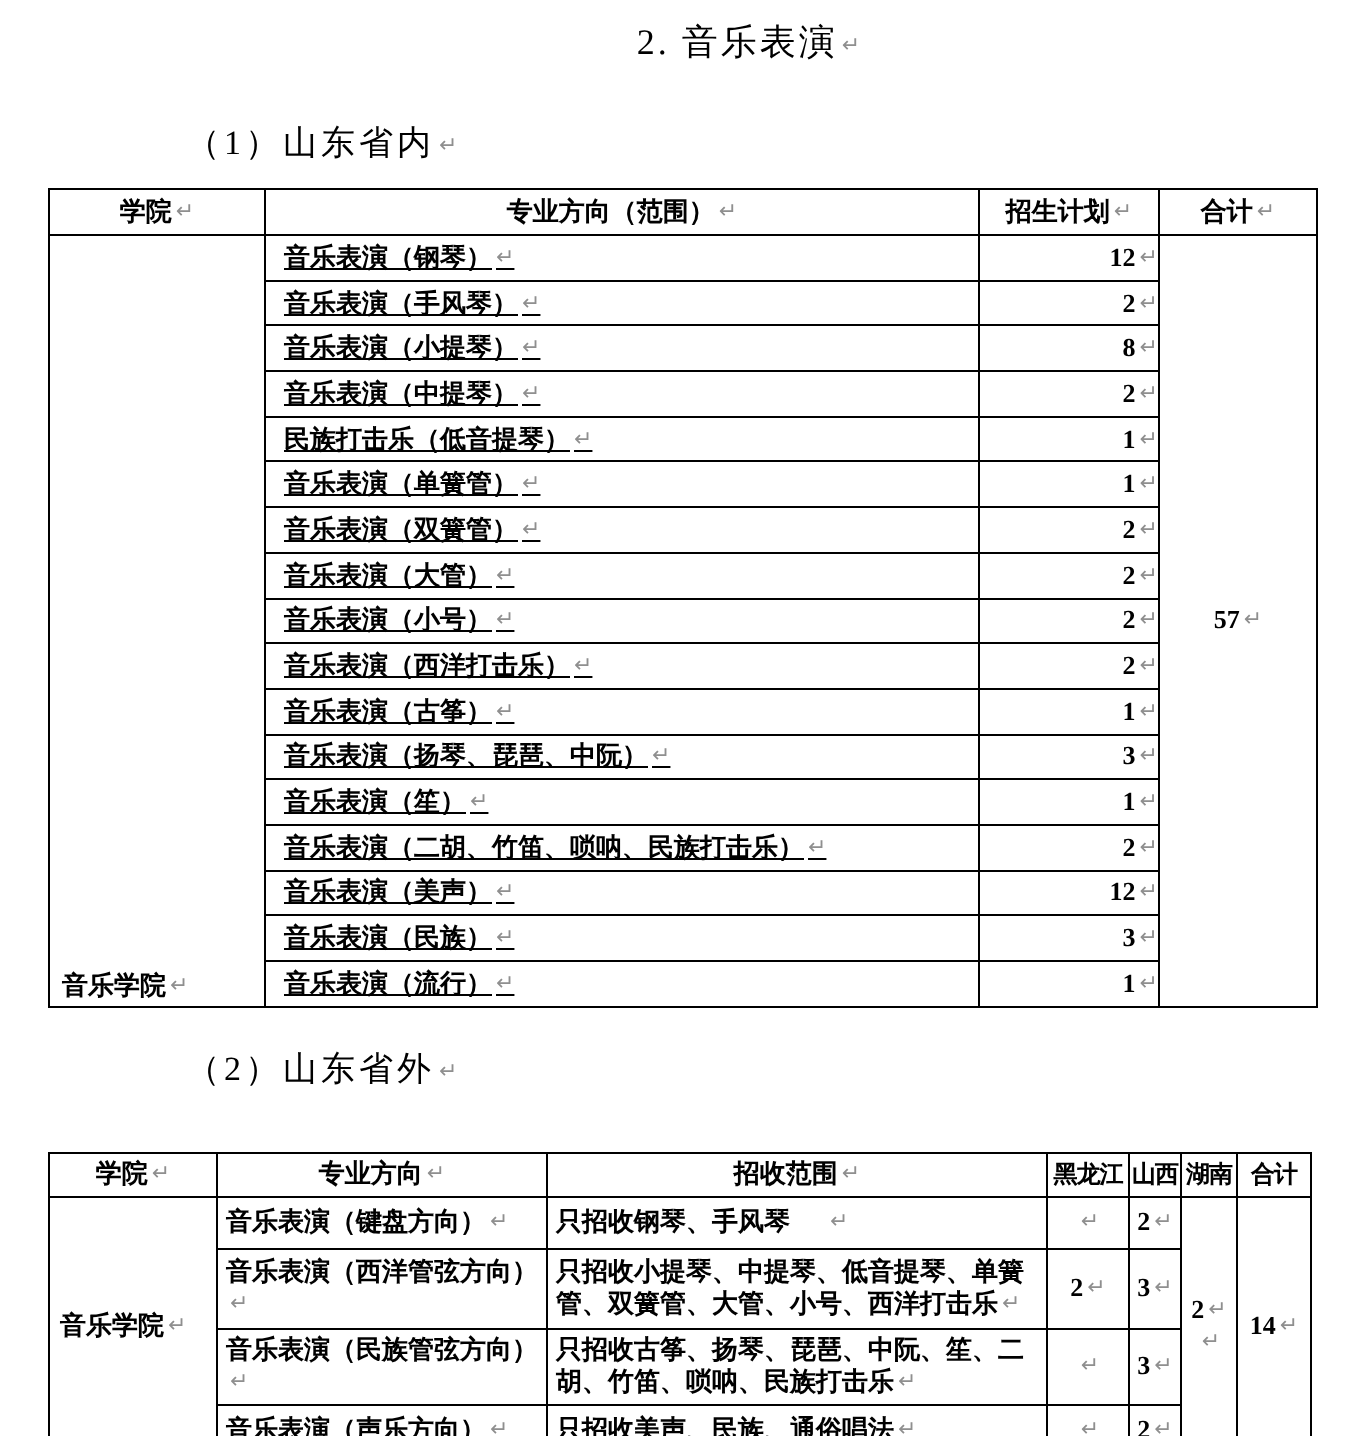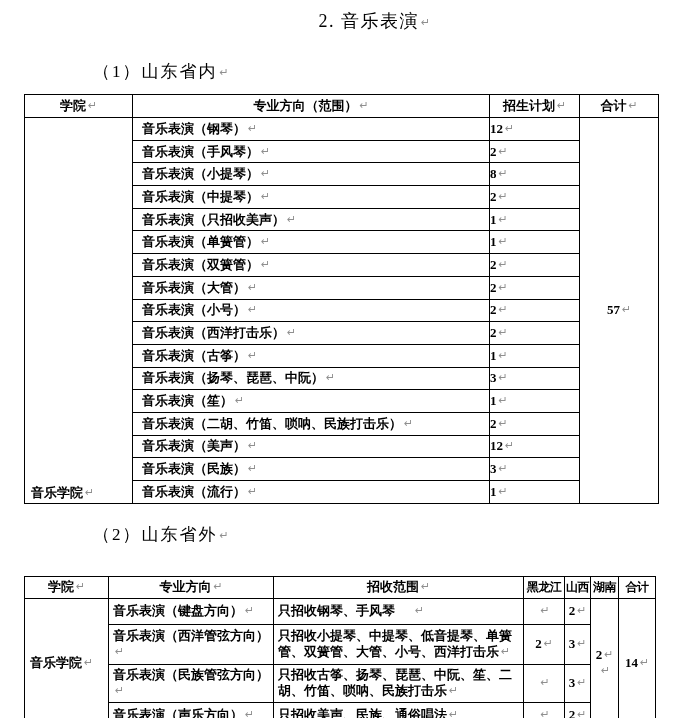--- a/index.html
+++ b/index.html
@@ -36,22 +36,22 @@
     color: #8f8f8f;
     font-family: "DejaVu Sans", sans-serif;
     font-size: 11px; font-weight: normal;
     margin-left: 2px;
     vertical-align: 1px;
   }
   .pm.gap { margin-left: 20px; }
   
   .t1 thead th { height: 23px; }
   .t1 tbody td { height: 22.7px; line-height: 14px; }
-  .t1 .c-major { text-align: left; padding-left: 9px; }
-  .t1 .c-num { text-align: left; margin-top: 28px; }
+  .t1 .c-major { text-align: left; padding-left: 9px; text-decoration: underline; }
+  .t1 .c-num { text-align: right; margin-top: 28px; }
   .t1 .c-college { vertical-align: bottom; text-align: left; padding: 3px 6px; }
   .t1 .c-total { text-align: center; vertical-align: middle; }
   
   .t2 thead th { height: 22px; padding: 0; }
   .t2 .hdr-narrow { font-size: 12px; letter-spacing: -0.5px; margin-top: 20px; }
   .t2 td { line-height: 16px; }
   .t2 .r1 { height: 26px; }
   .t2 .r2 { height: 40px; }
   .t2 .r3 { height: 38px; }
   .t2 .r4 { height: 25px; }
@@ -96,21 +96,21 @@
       </tr>
     <tr>
         <td class="c-major"><span>音乐表演（小提琴）</span><span class="pm">↵</span></td>
         <td class="c-num"><span>8</span><span class="pm">↵</span></td>
       </tr>
     <tr>
         <td class="c-major"><span>音乐表演（中提琴）</span><span class="pm">↵</span></td>
         <td class="c-num"><span>2</span><span class="pm">↵</span></td>
       </tr>
     <tr>
-        <td class="c-major"><span>音乐表演（只招收美声）</span><span class="pm">↵</span></td>
+        <td class="c-major"><span>民族打击乐（低音提琴）</span><span class="pm">↵</span></td>
         <td class="c-num"><span>1</span><span class="pm">↵</span></td>
       </tr>
     <tr>
         <td class="c-major"><span>音乐表演（单簧管）</span><span class="pm">↵</span></td>
         <td class="c-num"><span>1</span><span class="pm">↵</span></td>
       </tr>
     <tr>
         <td class="c-major"><span>音乐表演（双簧管）</span><span class="pm">↵</span></td>
         <td class="c-num"><span>2</span><span class="pm">↵</span></td>
       </tr>

